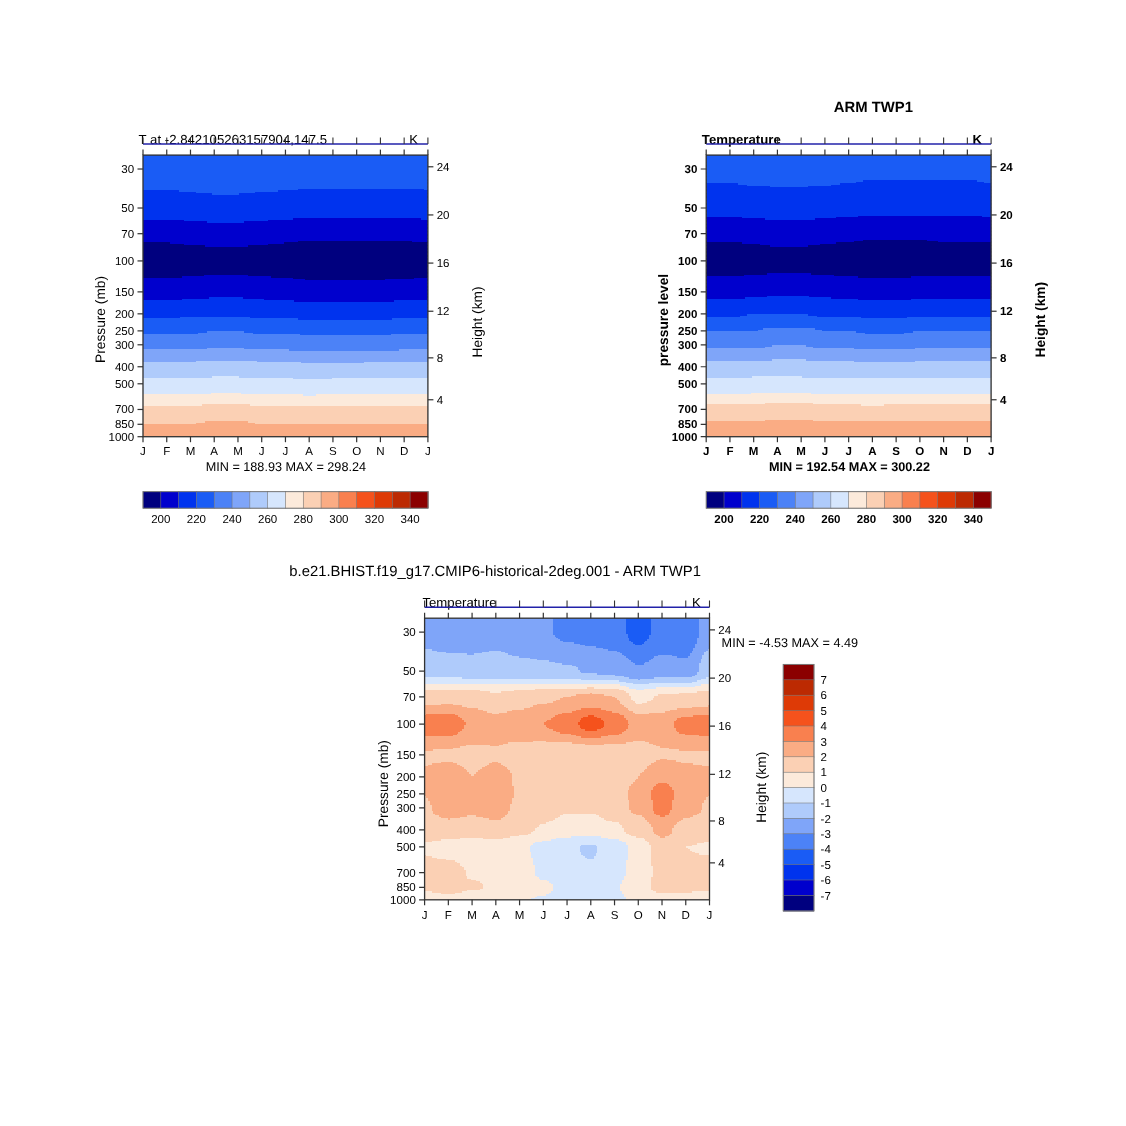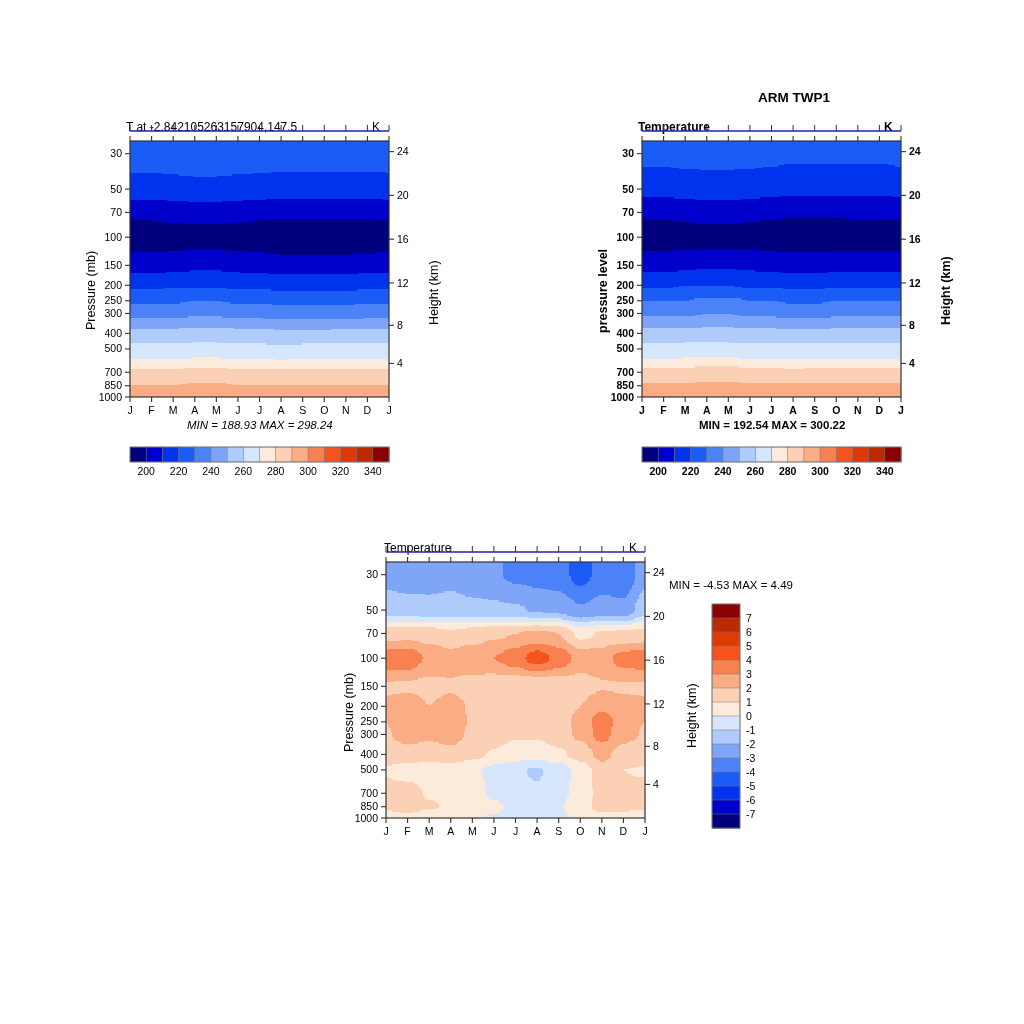--- a/index.html
+++ b/index.html
@@ -18,21 +18,21 @@
 
 <div class="panel" style="left:0px;top:0px;width:512px;height:500px;">
 
 
   <div class="sub" style="position:absolute;left:126px;top:120px;">T at -2.842105263157904,147.5</div>
   <div class="sub" style="position:absolute;left:372px;top:120px;">K</div>
 
   <div class="axname vrot" style="position:absolute;left:84px;top:330px;">Pressure (mb)</div>
   <div class="axname vrot" style="position:absolute;left:427px;top:325px;">Height (km)</div>
 
-  <div class="minmax" style="position:absolute;left:187px;top:419px;font-style:italic;">MIN = 188.93 MAX = 298.24</div>
+  <div class="minmax" style="position:absolute;left:187px;top:419px;">MIN = 188.93 MAX = 298.24</div>
 
   <svg id="svg-tl" width="512" height="500" style="position:absolute;left:0;top:0;">
       <defs>
         <clipPath id="clip-tl">
           <rect x="130" y="141" width="259" height="256"></rect>
         </clipPath>
       </defs>
       <g clip-path="url(#clip-tl)">
         <rect x="130.00" y="141.00" width="259.60" height="1.88" fill="#1A5CF5" shape-rendering="crispEdges"></rect>
         <rect x="130.00" y="142.28" width="259.60" height="1.88" fill="#1A5CF5" shape-rendering="crispEdges"></rect>
@@ -830,28 +830,29 @@
       <text x="243.3125" y="475" text-anchor="middle" font-size="10.5" font-family="&quot;Liberation Sans&quot;,sans-serif" fill="#000">260</text>
       <text x="275.6875" y="475" text-anchor="middle" font-size="10.5" font-family="&quot;Liberation Sans&quot;,sans-serif" fill="#000">280</text>
       <text x="308.0625" y="475" text-anchor="middle" font-size="10.5" font-family="&quot;Liberation Sans&quot;,sans-serif" fill="#000">300</text>
       <text x="340.4375" y="475" text-anchor="middle" font-size="10.5" font-family="&quot;Liberation Sans&quot;,sans-serif" fill="#000">320</text>
       <text x="372.8125" y="475" text-anchor="middle" font-size="10.5" font-family="&quot;Liberation Sans&quot;,sans-serif" fill="#000">340</text>
     </svg>
 </div>
 
 <div class="panel" style="left:256px;top:500px;width:640px;height:370px;">
 
+  <div class="ttl" style="position:absolute;left:7px;top:12px;">b.e21.BHIST.f19_g17.CMIP6-historical-2deg.001 - ARM TWP1</div>
 
   <div class="sub" style="position:absolute;left:128px;top:41px;">Temperature</div>
   <div class="sub" style="position:absolute;left:373px;top:41px;">K</div>
 
   <div class="axname vrot" style="position:absolute;left:86px;top:252px;">Pressure (mb)</div>
   <div class="axname vrot" style="position:absolute;left:429px;top:248px;">Height (km)</div>
 
-  <div class="minmax" style="position:absolute;left:413px;top:79px;">MIN =  -4.53 MAX =   4.49</div>
+  <div class="minmax" style="position:absolute;left:400px;top:79px;">MIN =  -4.53 MAX =   4.49</div>
 
   <svg id="svg-bt" width="640" height="370" style="position:absolute;left:0;top:0;">
       <defs>
         <clipPath id="clip-bt">
           <rect x="130" y="62" width="259" height="256"></rect>
         </clipPath>
       </defs>
       <g clip-path="url(#clip-bt)">
         <rect x="130.00" y="62.00" width="117.15" height="1.88" fill="#7FA5F9" shape-rendering="crispEdges"></rect>
         <rect x="246.55" y="62.00" width="66.97" height="1.88" fill="#4C82F7" shape-rendering="crispEdges"></rect>

